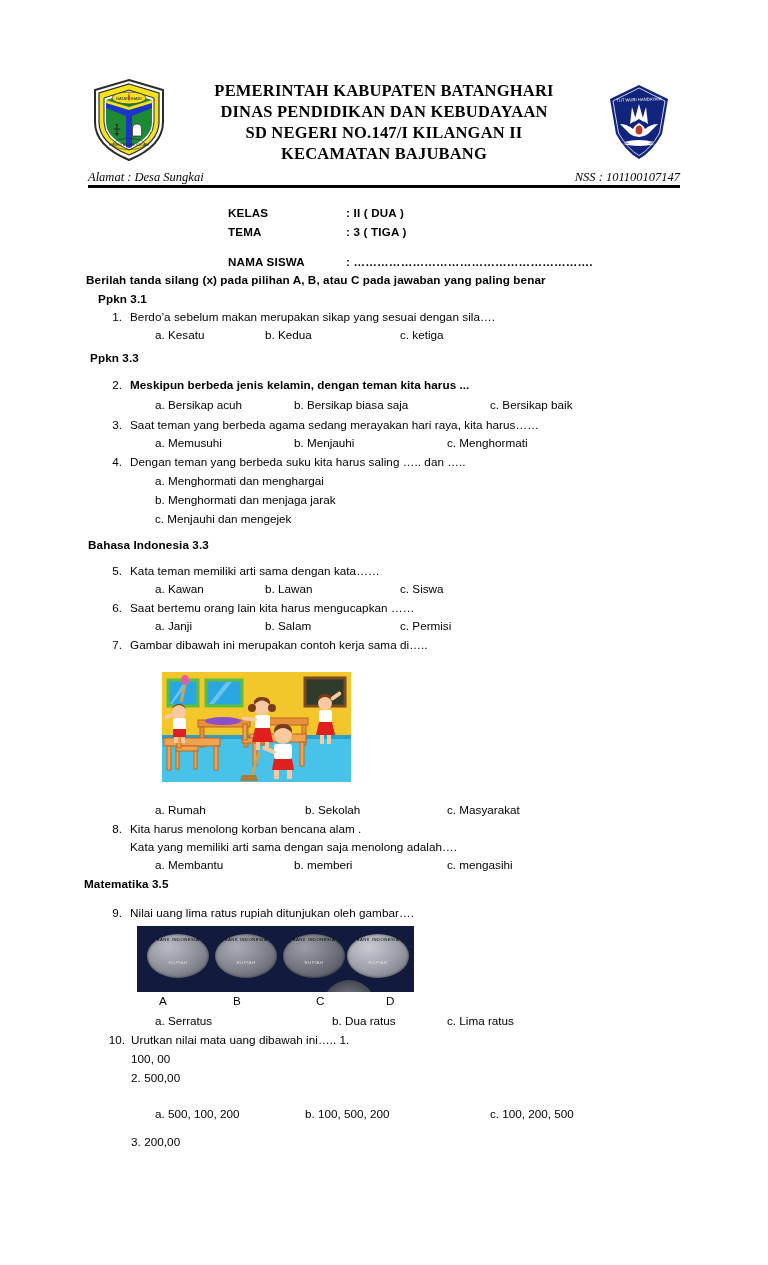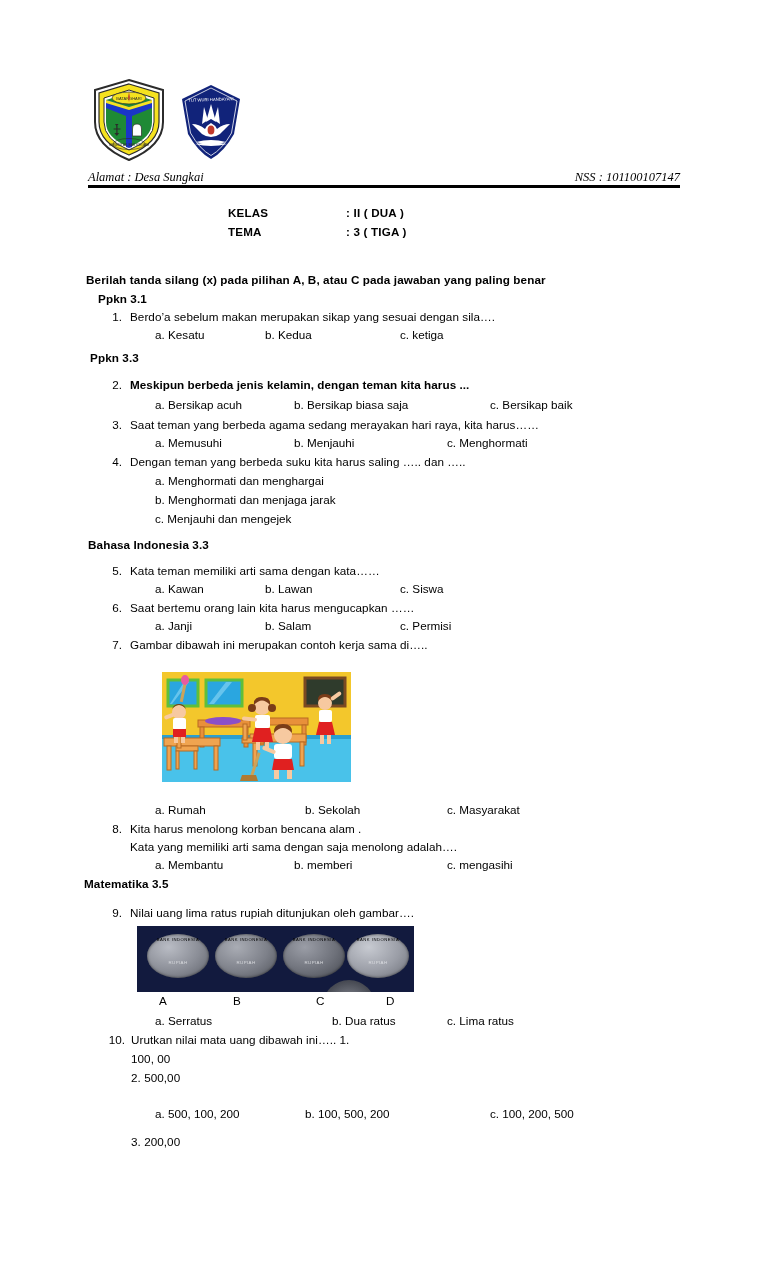--- a/index.html
+++ b/index.html
@@ -114,20 +114,26 @@
             <rect x="24.3" y="48" width="1.2" height="7"></rect>
             <path d="M21.6 50.6 l6.8 0 0 1 -6.8 0 z"></path>
             <path d="M22.4 55 l2.4 3 2.4 -3 z"></path>
           </g>
           <path d="M45 46 q4.5 0 4.5 5 l0 7 -9 0 l0 -7 q0 -5 4.5 -5 z" fill="#ffffff" stroke="#2b2b2b" stroke-width="0.7"></path>
           <ellipse cx="37" cy="66" rx="16" ry="5.5" fill="none" stroke="#2b2b2b" stroke-width="0.6"></ellipse>
           <text x="37" y="68" font-family="Liberation Sans, sans-serif" font-size="3.5" text-anchor="middle" fill="#2b2b2b">SERENTAK BAK REGAM</text>
         </svg>
       </div>
 
+      <div class="lh-titles">
+        <div>PEMERINTAH KABUPATEN BATANGHARI</div>
+        <div>DINAS PENDIDIKAN DAN KEBUDAYAAN</div>
+        <div>SD NEGERI NO.147/I KILANGAN II</div>
+        <div>KECAMATAN BAJUBANG</div>
+      </div>
 
       <div class="logo-right">
         <svg width="74" height="80" viewBox="0 0 74 80">
           <path d="M37 3 L66 17 L60 52 Q50 70 37 77 Q24 70 14 52 L8 17 Z" fill="#11237a"></path>
           <path d="M37 6 L63 19 L57.5 51 Q48.5 67 37 73.5 Q25.5 67 16.5 51 L11 19 Z" fill="#11237a" stroke="#ffffff" stroke-width="0.8"></path>
           <text x="37" y="19" font-family="Liberation Sans, sans-serif" font-size="4.2" text-anchor="middle" fill="#ffffff" transform="rotate(-2 37 19)">TUT WURI HANDAYANI</text>
           <path d="M37 22 L32 40 L37 37 L42 40 Z" fill="#ffffff"></path>
           <path d="M30 25 L28 42 L34 38 Z" fill="#ffffff"></path>
           <path d="M44 25 L46 42 L40 38 Z" fill="#ffffff"></path>
           <path d="M37 41 q-4 2 -6 6 q-6 -5 -13 -5 q6 6 10 10 q4 3 9 3 q5 0 9 -3 q4 -4 10 -10 q-7 0 -13 5 q-2 -4 -6 -6 z" fill="#ffffff"></path>
@@ -149,20 +155,24 @@
 
   <div class="ident">
     <div class="ident-row">
       <div class="lbl">KELAS</div>
       <div class="val">: II ( DUA )</div>
     </div>
     <div class="ident-row">
       <div class="lbl">TEMA</div>
       <div class="val">: 3 ( TIGA )</div>
     </div>
+    <div class="ident-row spaced">
+      <div class="lbl">NAMA SISWA</div>
+      <div class="val dots">: …………………………………………………….</div>
+    </div>
   </div>
 
   <div class="instr">Berilah tanda silang (x) pada pilihan A, B, atau C pada jawaban yang paling benar</div>
 
   <div class="subject" style="left:98px; top:292px;">Ppkn 3.1</div>
 
   <div class="qnum" style="left:100px; top:310px; width:22px;">1.</div>
   <div class="qline" style="left:130px; top:310px;">Berdo’a sebelum makan merupakan sikap yang sesuai dengan sila….</div>
   <div class="opt" style="left:155px; top:328px;">a.   Kesatu</div>
   <div class="opt" style="left:265px; top:328px;">b. Kedua</div>

